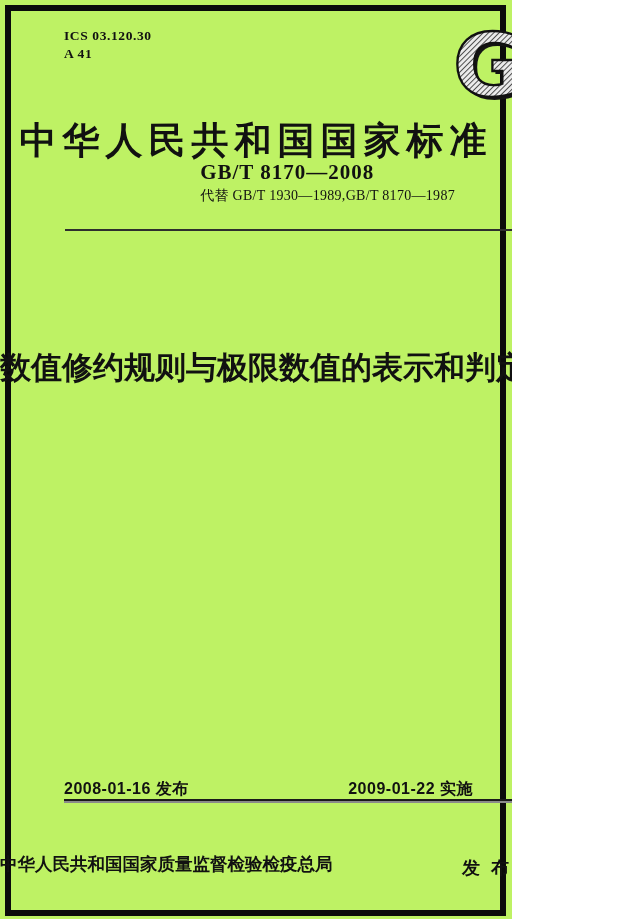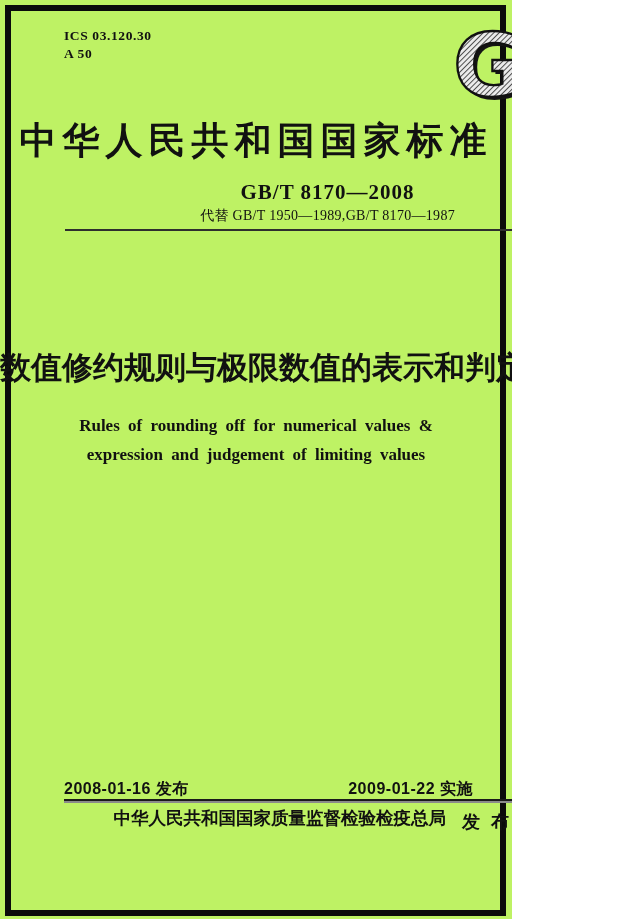--- a/index.html
+++ b/index.html
@@ -31,22 +31,22 @@
 
   .nat-standard {
     position:absolute; left:0; top:116px; width:100%;
     text-align:center;
     font-family:"Liberation Serif", serif;
     font-weight:bold; font-size:37px;
     letter-spacing:6px; white-space:nowrap;
   }
 
   .std-number-block {
-    position:absolute; right:57px; top:180px;
-    text-align:center;
+    position:absolute; right:57px; top:160px;
+    text-align:left;
   }
   .std-number {
     font-family:"Liberation Serif", serif;
     font-weight:bold; font-size:21px; letter-spacing:1px;
   }
   .replaces-note {
     font-family:"Liberation Serif", serif;
     font-size:14px; margin-top:2px; letter-spacing:0.3px;
   }
 
@@ -82,22 +82,22 @@
     font-weight:bold; font-size:16px; letter-spacing:0.5px;
   }
 
   .rule-bottom {
     position:absolute; left:64px; top:799px; width:549px; height:2px;
     background:#1a1a1a;
     box-shadow:0 2px 0 #8a8a8a;
   }
 
   .issuer-row {
-    position:absolute; left:0; top:802px; width:100%;
-    display:flex; justify-content:flex-end; align-items:center;
+    position:absolute; left:0; top:848px; width:100%;
+    display:flex; justify-content:space-between; align-items:center;
   }
   .issuer-col {
     font-family:"Liberation Serif", serif;
     font-weight:bold; font-size:17.5px; line-height:19px;
     text-align:center; white-space:nowrap;
   }
   .issuer-line2 {
     text-align:justify; text-align-last:justify;
     white-space:normal;
   }
@@ -108,21 +108,21 @@
   }
 </style>
 </head>
 <body>
 
 <div class="page">
   <div class="frame"></div>
 
   <div class="ics-block">
     <div>ICS 03.120.30</div>
-    <div>A 50</div>
+    <div>A 41</div>
   </div>
 
   <div class="gb-logo">
     <svg width="132" height="76" viewBox="0 0 140 78" aria-hidden="true">
       <defs>
         <pattern id="hatchLight" width="4" height="4" patternUnits="userSpaceOnUse" patternTransform="rotate(45)">
           <rect width="4" height="4" fill="#ececec"></rect>
           <line x1="0.5" y1="0" x2="0.5" y2="4" stroke="#4a4a4a" stroke-width="1.1"></line>
         </pattern>
         <pattern id="hatchDark" width="3" height="3" patternUnits="userSpaceOnUse" patternTransform="rotate(45)">
@@ -133,31 +133,27 @@
       <text x="2" y="74" font-family="'DejaVu Sans', sans-serif" font-weight="bold" font-size="92" letter-spacing="-4" fill="#141414">GB</text>
       <text x="-1" y="71" font-family="'DejaVu Sans', sans-serif" font-weight="bold" font-size="92" letter-spacing="-4" fill="url(#hatchLight)" stroke="#111" stroke-width="2.5">GB</text>
       <text x="66" y="71" font-family="'DejaVu Sans', sans-serif" font-weight="bold" font-size="92" fill="url(#hatchDark)" stroke="#111" stroke-width="2.5">B</text>
     </svg>
   </div>
 
   <div class="nat-standard">中华人民共和国国家标准</div>
 
   <div class="std-number-block">
     <div class="std-number">GB/T 8170—2008</div>
-    <div class="replaces-note">代替 GB/T 1950—1989,GB/T 8170—1987</div>
+    <div class="replaces-note">代替 GB/T 1930—1989,GB/T 8170—1987</div>
   </div>
 
   <div class="rule-top"></div>
 
   <div class="title-cn">数值修约规则与极限数值的表示和判定</div>
 
-  <div class="title-en">
-    <div>Rules of rounding off for numerical values &amp;</div>
-    <div>expression and judgement of limiting values</div>
-  </div>
 
   <div class="date-issue">2008-01-16 发布</div>
   <div class="date-implement">2009-01-22 实施</div>
 
   <div class="rule-bottom"></div>
 
   <div class="issuer-row">
     <div class="issuer-col">
       <div>中华人民共和国国家质量监督检验检疫总局</div>
     </div>

